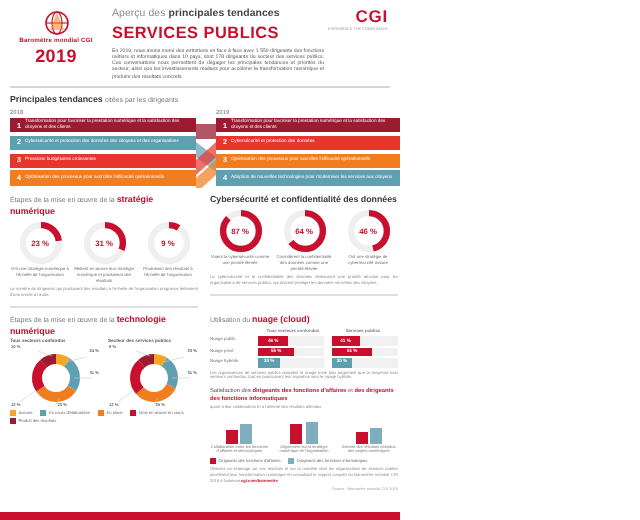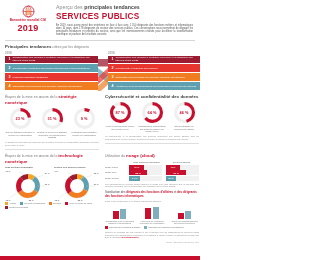--- a/index.html
+++ b/index.html
@@ -119,20 +119,24 @@
       <div class="brand-name">Baromètre mondial CGI</div>
       <div class="brand-year">2019</div>
     </div>
 
     <div class="headtext">
       <div class="eyebrow"><span>Aperçu des </span><b>principales tendances</b></div>
       <div class="h1">SERVICES PUBLICS</div>
       <div class="lede">En 2019, nous avons mené des entretiens en face à face avec 1 550 dirigeants des fonctions métiers et informatiques dans 10 pays, dont 178 dirigeants du secteur des services publics. Ces conversations nous permettent de dégager les principales tendances et priorités du secteur, ainsi que les investissements réalisés pour accélérer la transformation numérique et produire des résultats concrets.</div>
     </div>
 
+    <div class="cgi-logo">
+      <div class="cgi-word">CGI</div>
+      <div class="cgi-tag">EXPERIENCE THE COMMITMENT</div>
+    </div>
   </div>
   <hr class="hr-head">
 
   <div class="sec-title">
     <span>Principales tendances</span><span class="thin"> citées par les dirigeants</span>
   </div>
 
   <div class="trends">
     <div class="trend-hdr left">2018</div>
     <div class="trend-hdr right">2019</div>

